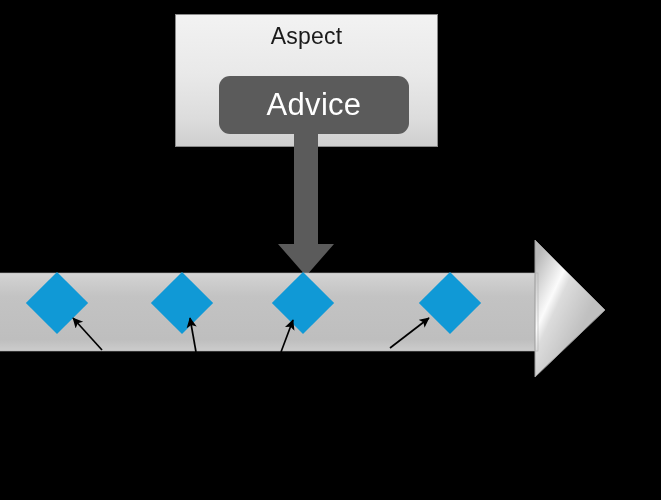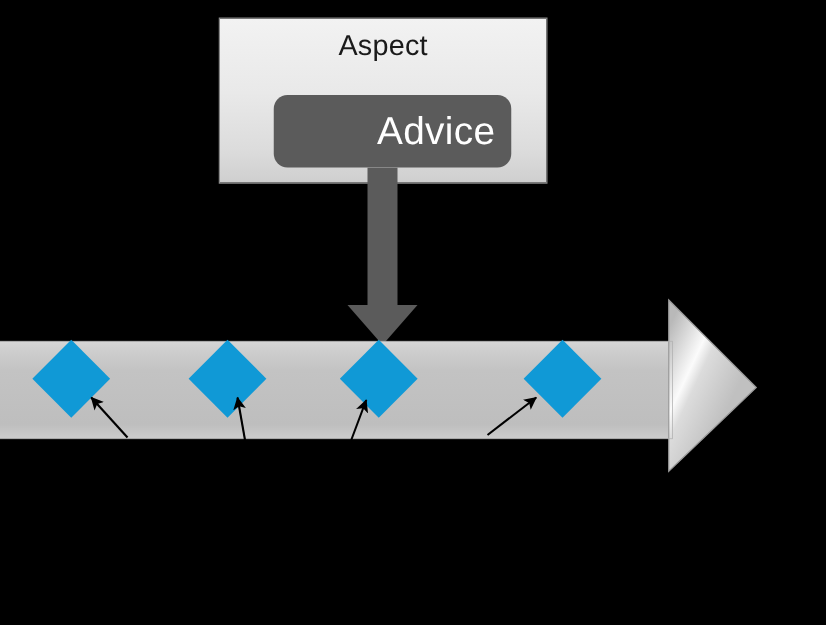--- a/index.html
+++ b/index.html
@@ -56,21 +56,20 @@
     left: 0;
     top: 0;
     width: 100%;
     height: 100%;
     display: flex;
     align-items: center;
     justify-content: center;
     font-size: 31px;
     color: #ffffff;
     letter-spacing: 0.3px;
-    padding-left: 35px;
   }
 
   
   .down-arrow {
     position: absolute;
     left: 266px;
     top: 134px;
     width: 80px;
     height: 145px;
   }

